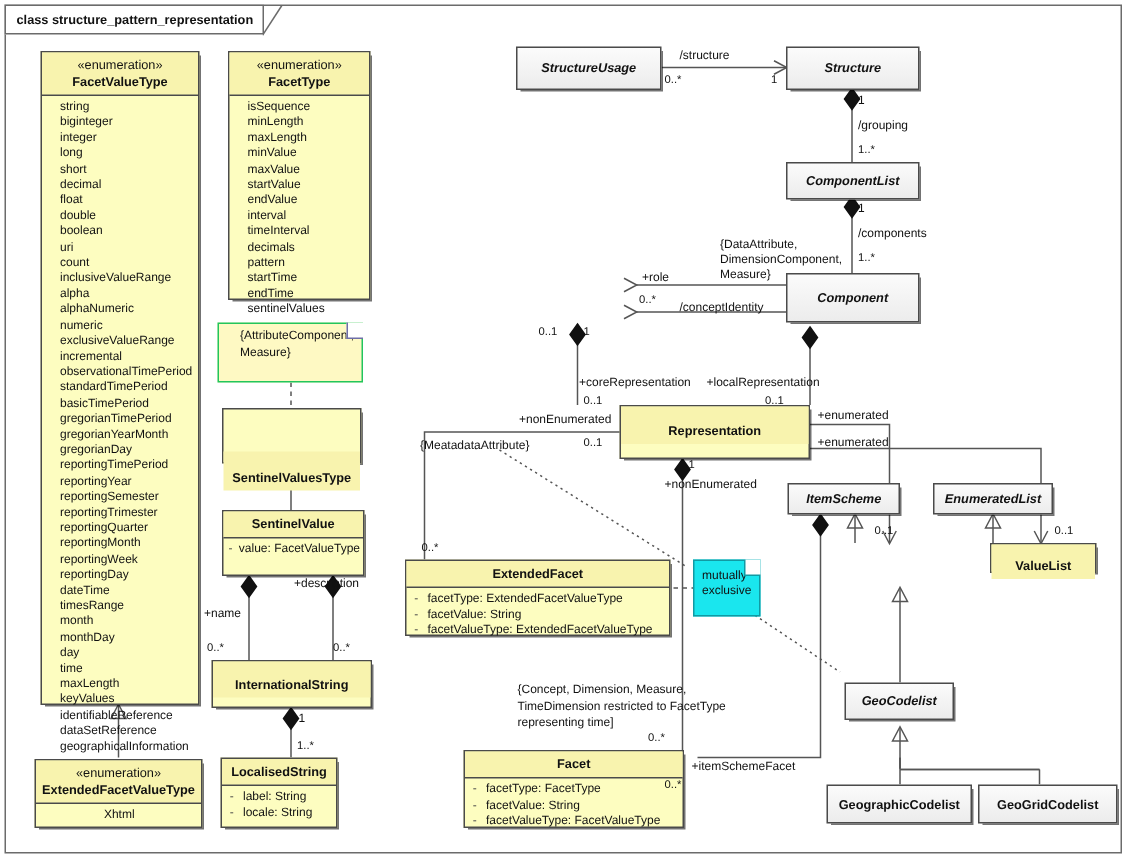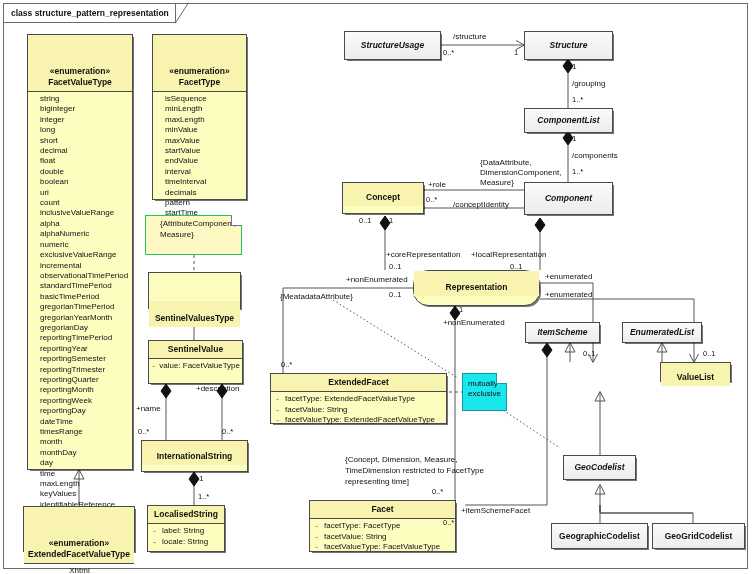--- a/index.html
+++ b/index.html
@@ -11,21 +11,21 @@
   .frame-tab{position:absolute;left:3px;top:3px;height:20px;border:1px solid #6b6b6b;border-bottom:1px solid #6b6b6b;
              background:#fff;box-sizing:border-box;display:flex;align-items:center;padding:0 6px 0 7px;font-size:8.5px;
              font-weight:bold;color:#111;white-space:nowrap;}
   .frame-tab-slant{position:absolute;top:3px;width:14px;height:21px;overflow:hidden;}
   .frame-tab-slant svg{display:block;}
 
   
   .cls{position:absolute;box-sizing:border-box;border:1px solid #4a4a4a;
        box-shadow:2px 2px 0 -1px rgba(0,0,0,.55);}
   .cls .hdr{text-align:center;font-size:8.5px;font-weight:bold;color:#111;line-height:11px;padding:3px 2px;}
-  .cls .hdr .guill{font-weight:bold;display:block;font-size:8.5px;margin-top:28px;}
+  .cls .hdr .guill{font-weight:normal;display:block;font-size:8.5px;}
   .cls.abstract .hdr{font-style:italic;font-weight:bold;}
   .cls .sep{border-top:1px solid #4a4a4a;}
   .cls .attrs{padding:2px 2px 3px 3px;}
   .cls .attr{font-size:8px;color:#111;line-height:10.5px;white-space:nowrap;display:flex;gap:4px;}
   .cls .attr .vis{display:inline-block;width:7px;color:#444;text-align:center;}
   .cls .lit{font-size:8px;color:#111;line-height:10.4px;padding-left:9px;white-space:nowrap;}
   .cls .lit.center{text-align:center;padding-left:0;}
 
   .yellow{background:#fdfdc0;}
   .yellow .hdr{background:#f8f3ae;}
@@ -278,25 +278,22 @@
   </div>
 
   <div class="cls gray abstract" style="left:524px;top:108px;width:89px;height:25px;">
     <div class="hdr" style="padding-top:6px;">ComponentList</div>
   </div>
 
   <div class="cls gray abstract" style="left:524px;top:182px;width:89px;height:33px;">
     <div class="hdr" style="padding-top:10px;">Component</div>
   </div>
 
-  <div class="cls yellow" style="left:342px;top:182px;width:82px;height:32px;">
-    <div class="hdr" style="padding-top:9px;">Concept</div>
-  </div>
-
-  <div class="cls yellow" style="left:413px;top:270px;width:127px;height:36px;border-radius:15px;">
+
+  <div class="cls yellow" style="left:413px;top:270px;width:127px;height:36px;">
     <div class="hdr" style="padding-top:11px;">Representation</div>
   </div>
 
   <div class="cls yellow" style="left:270px;top:373px;width:177px;height:51px;">
     <div class="hdr">ExtendedFacet</div>
     <div class="sep"></div>
     <div class="attrs" id="ef-attrs">
         <div class="attr">
           <span class="vis">-</span>
           <span>facetType: ExtendedFacetValueType</span>

